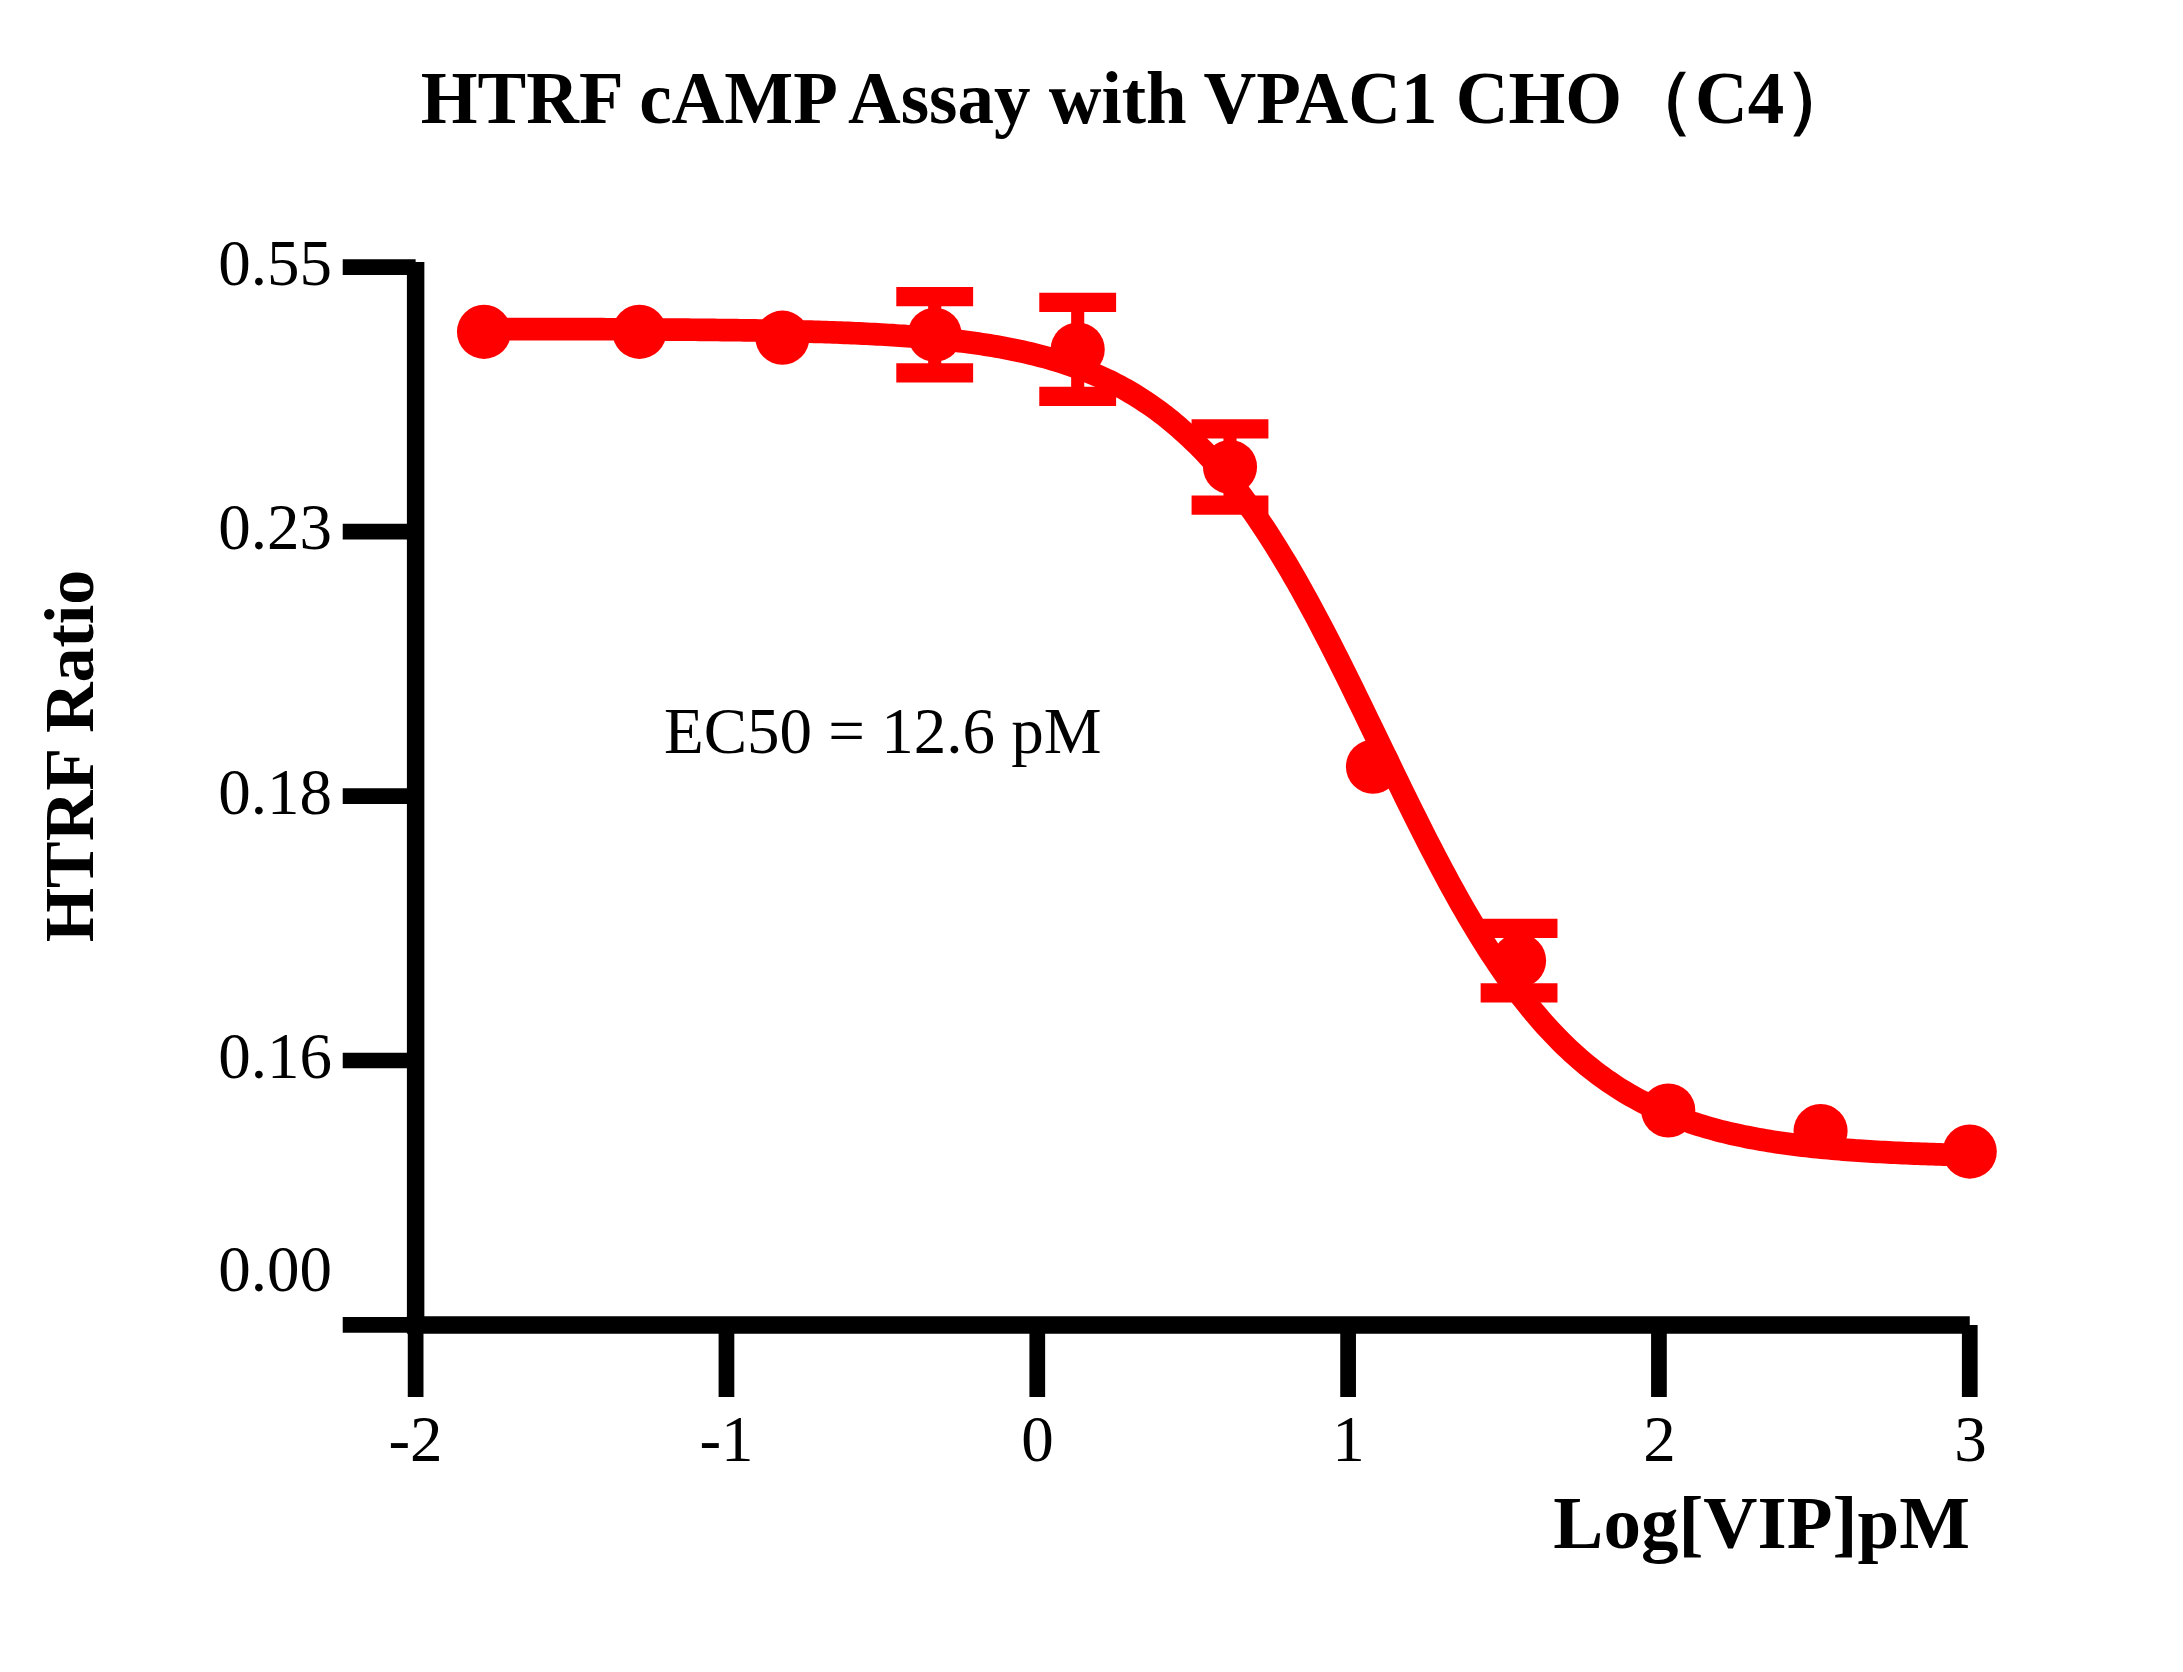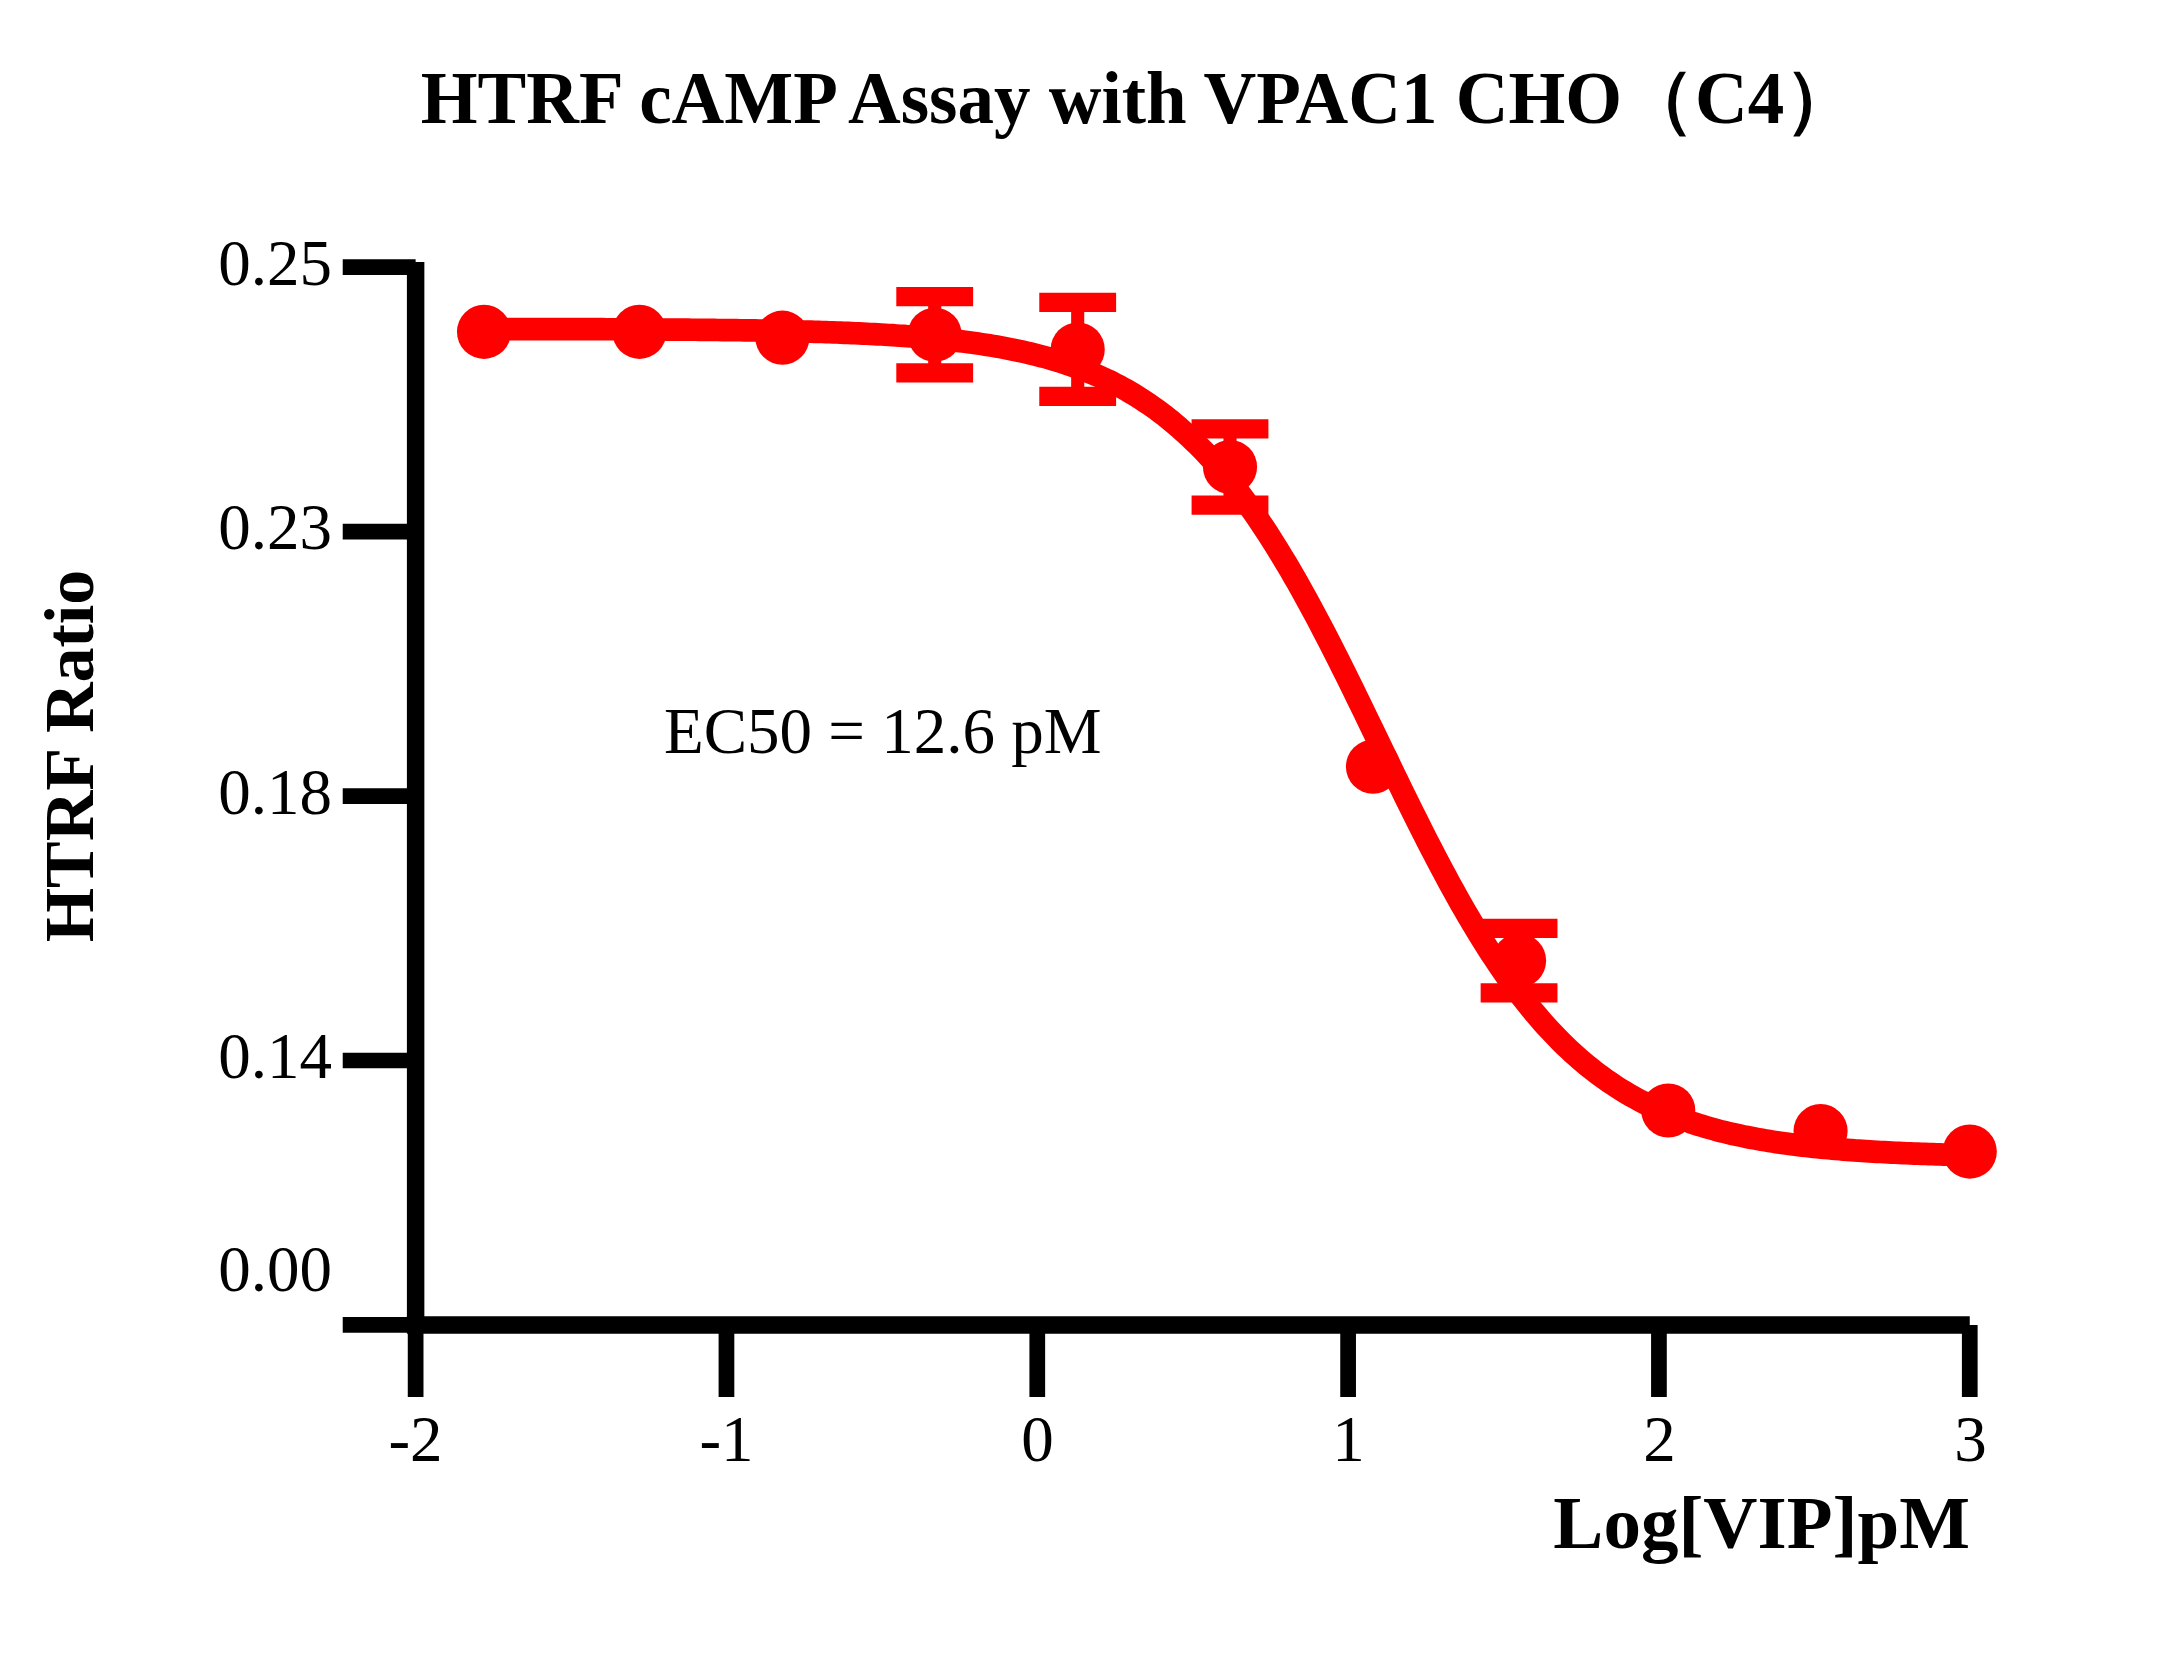--- a/index.html
+++ b/index.html
@@ -113,24 +113,24 @@
         <circle cx="3144.96" cy="1756.1944444444443" r="62" fill="#FF0000"></circle>
         <circle cx="3479.6" cy="2200.411111111111" r="62" fill="#FF0000"></circle>
         <circle cx="3821.359999999999" cy="2543.6694444444443" r="62" fill="#FF0000"></circle>
         <circle cx="4170.24" cy="2590.7833333333333" r="62" fill="#FF0000"></circle>
         <circle cx="4512" cy="2637.8972222222224" r="62" fill="#FF0000"></circle>
       </g>
   </svg>
 
   <div id="ytick-labels">
       <div class="ytick-label" style="left: 0px; width: 332px; top: 1232px;">0.00</div>
-      <div class="ytick-label" style="left: 0px; width: 332px; top: 1019px;">0.14</div>
+      <div class="ytick-label" style="left: 0px; width: 332px; top: 1019px;">0.16</div>
       <div class="ytick-label" style="left: 0px; width: 332px; top: 755px;">0.18</div>
       <div class="ytick-label" style="left: 0px; width: 332px; top: 490px;">0.23</div>
-      <div class="ytick-label" style="left: 0px; width: 332px; top: 226px;">0.25</div>
+      <div class="ytick-label" style="left: 0px; width: 332px; top: 226px;">0.55</div>
     </div>
   <div id="xtick-labels">
       <div class="xtick-label" style="left: 328px; top: 1402px;">-2</div>
       <div class="xtick-label" style="left: 639px; top: 1402px;">-1</div>
       <div class="xtick-label" style="left: 950px; top: 1402px;">0</div>
       <div class="xtick-label" style="left: 1261px; top: 1402px;">1</div>
       <div class="xtick-label" style="left: 1572px; top: 1402px;">2</div>
       <div class="xtick-label" style="left: 1883px; top: 1402px;">3</div>
     </div>
 

